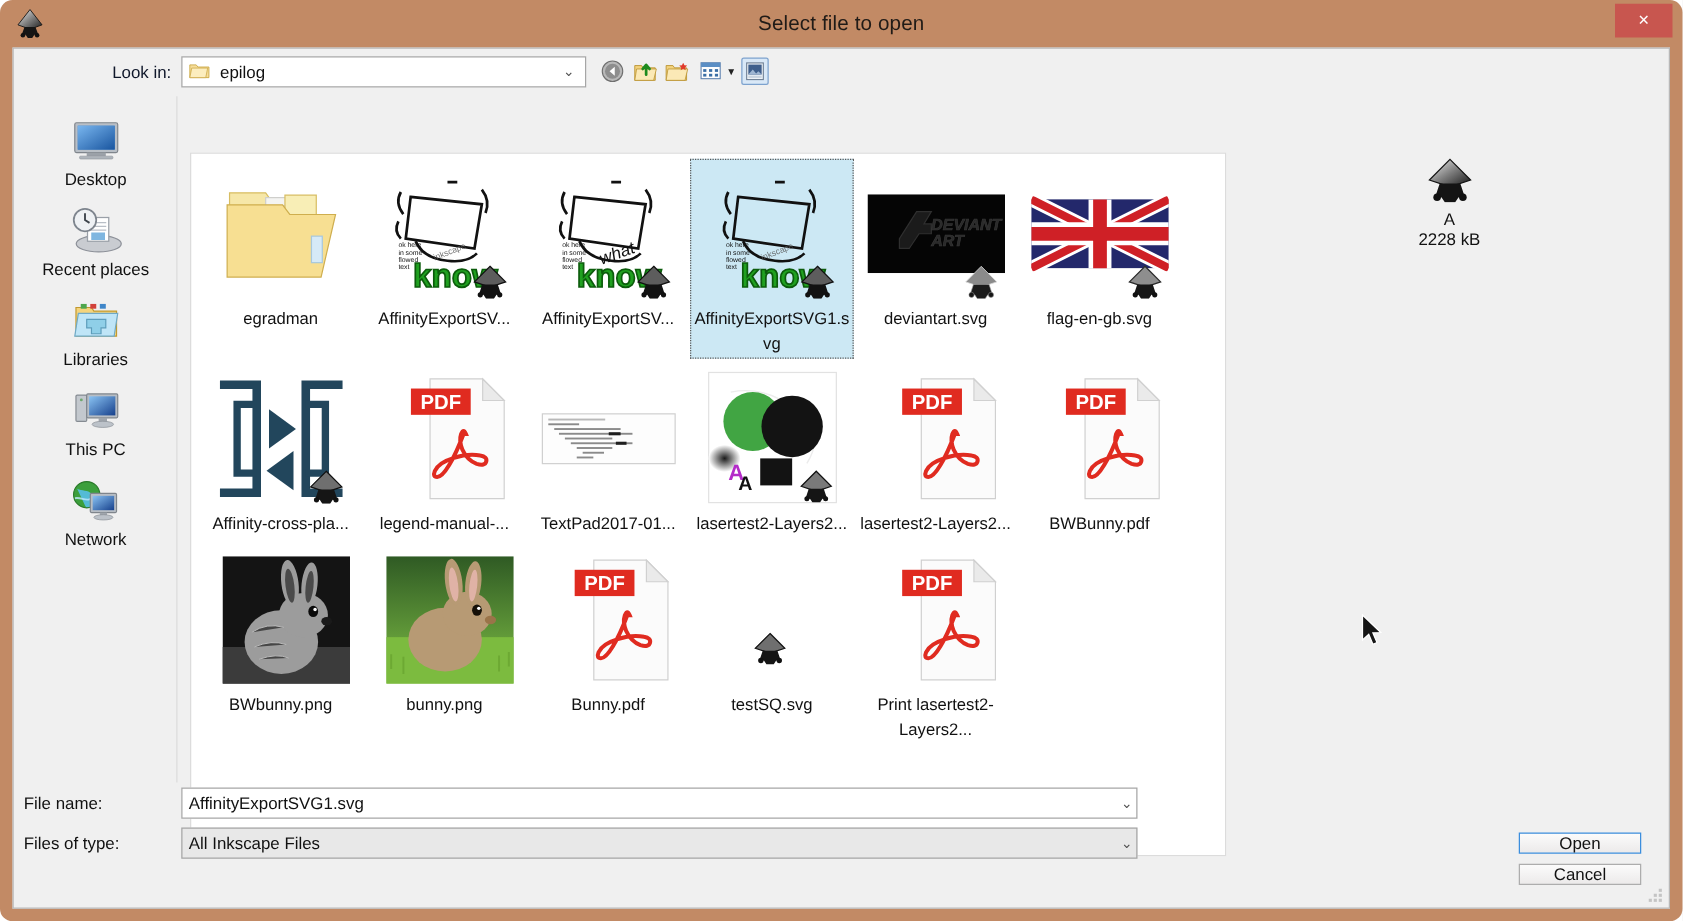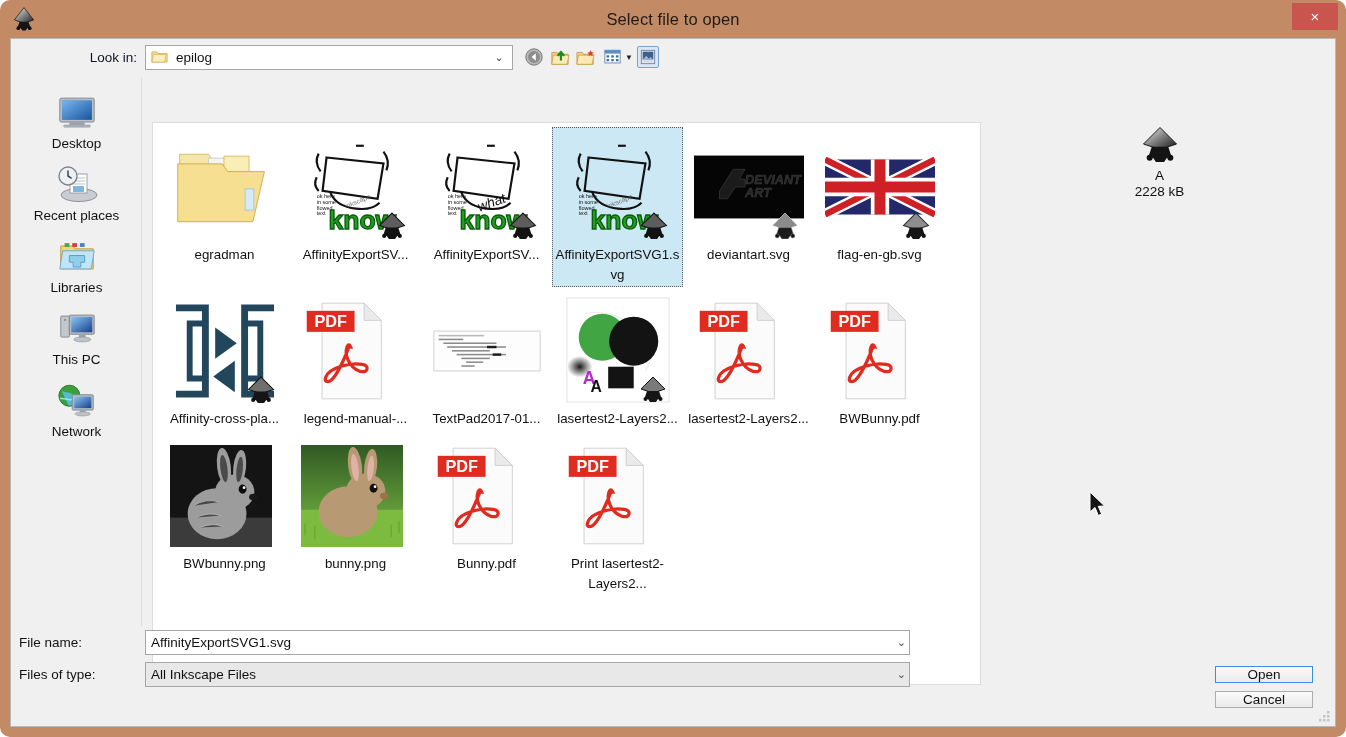--- a/index.html
+++ b/index.html
@@ -46,21 +46,21 @@
   
   #topbar {
     position: absolute; left: 0; top: 0; right: 0; height: 36px;
     display: flex; align-items: center;
   }
   #lookin-label {
     width: 134px; text-align: right; padding-right: 8px;
     font-size: 13.5px; color: #0f172a;
   }
   #lookin-combo {
-    width: 368px; height: 25px;
+    width: 324px; height: 25px;
     background: #fff; border: 1px solid #a6a6a6;
     display: flex; align-items: center; padding: 0 2px 0 5px;
     position: relative; cursor: default;
   }
   #lookin-combo .folder-mini {
     width: 17px; height: 14px; margin-right: 8px; flex: 0 0 17px;
     position: relative;
   }
   #lookin-text { font-size: 13.5px; color: #111; flex: 1 1 auto; }
   #lookin-arrow {
@@ -113,21 +113,21 @@
     display: flex; flex-direction: column; align-items: center;
     cursor: default;
   }
   .fitem.selected {
     background: #cce8f4;
     outline: 1px dotted #5a5a5a;
     outline-offset: -1px;
   }
   .thumb-box {
     width: 110px; height: 112px;
-    display: flex; align-items: center; justify-content: flex-start;
+    display: flex; align-items: center; justify-content: flex-end;
     position: relative;
   }
   .fname {
     font-size: 13.3px; color: #111; text-align: center;
     line-height: 1.48; margin-top: 2px;
     width: 127px;
     word-wrap: break-word;
   }
   
   .ink-badge {
@@ -705,20 +705,34 @@
               <path d="M22 6 h44 l18 18 v82 h-62z" fill="#fbfbfb" stroke="#d0d0d0"></path>
               <path d="M66 6 l18 18 h-18z" fill="#eaeaea" stroke="#d0d0d0"></path>
               <rect x="6" y="14" width="50" height="22" fill="#e02b20"></rect>
               <text x="14" y="31" font-size="17" font-weight="bold" fill="#fff" font-family="Liberation Sans, sans-serif">PDF</text>
               <path d="M50 52 q-6 16 -12 26 q-6 10 -10 10 q-4 0 -2 -5 q3 -7 16 -11 q12 -4 22 -2 q6 1 5 5 q-1 4 -8 2 q-8 -3 -12 -12 q-3 -7 -1 -13 q2 -5 4 0z" fill="none" stroke="#e02b20" stroke-width="3.4" stroke-linecap="round"></path>
             </svg>
           </div>
           <div class="fname">Bunny.pdf</div>
         </div>
 
+        <div class="fitem">
+          <div class="thumb-box">
+            <svg viewBox="0 0 110 112" width="108" height="110">
+              <rect x="8" y="2" width="94" height="72" fill="#fff"></rect>
+              <g transform="translate(36,66)">
+                <path d="M16 1 L28 13 L16 17 L4 13 Z" fill="#6f6f6f" stroke="#111"></path>
+                <path d="M10 15 h12 l3 9 -4-1 -2 3 h-6 l-2-3 -4 1z" fill="#151515"></path>
+                <circle cx="8.5" cy="23" r="2.2" fill="#111"></circle>
+                  <circle cx="23.5" cy="23" r="2.2" fill="#111"></circle>
+              </g>
+            </svg>
+          </div>
+          <div class="fname">testSQ.svg</div>
+        </div>
 
         <div class="fitem">
           <div class="thumb-box">
             <svg viewBox="0 0 92 112" width="88" height="108">
               <path d="M22 6 h44 l18 18 v82 h-62z" fill="#fbfbfb" stroke="#d0d0d0"></path>
               <path d="M66 6 l18 18 h-18z" fill="#eaeaea" stroke="#d0d0d0"></path>
               <rect x="6" y="14" width="50" height="22" fill="#e02b20"></rect>
               <text x="14" y="31" font-size="17" font-weight="bold" fill="#fff" font-family="Liberation Sans, sans-serif">PDF</text>
               <path d="M50 52 q-6 16 -12 26 q-6 10 -10 10 q-4 0 -2 -5 q3 -7 16 -11 q12 -4 22 -2 q6 1 5 5 q-1 4 -8 2 q-8 -3 -12 -12 q-3 -7 -1 -13 q2 -5 4 0z" fill="none" stroke="#e02b20" stroke-width="3.4" stroke-linecap="round"></path>
             </svg>

